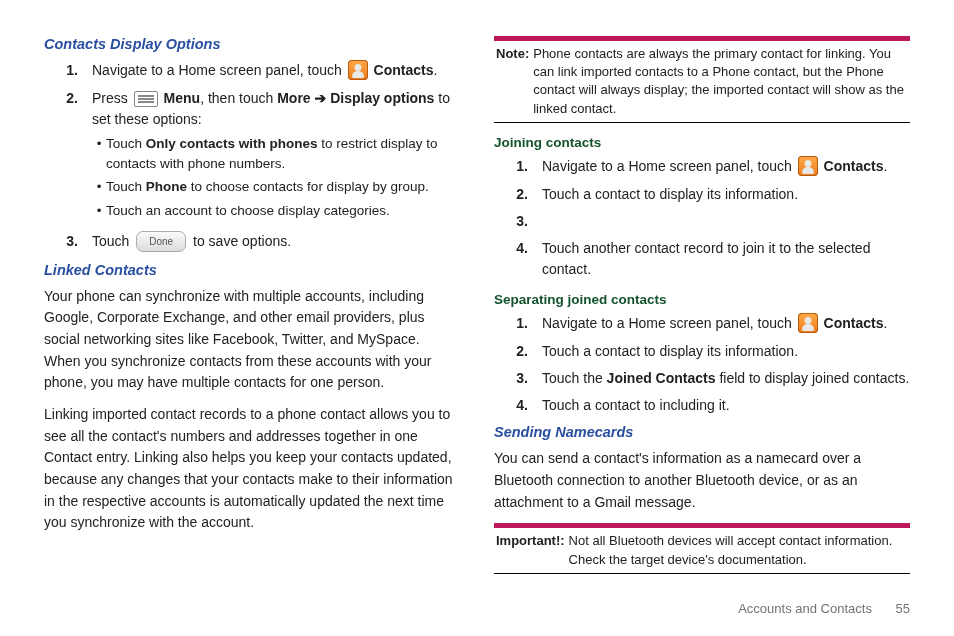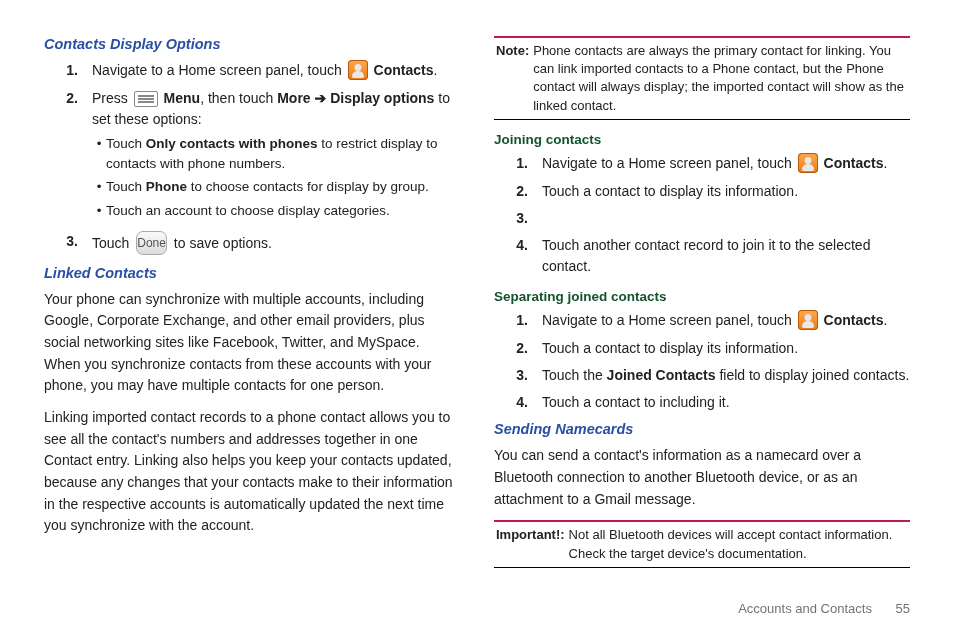--- a/index.html
+++ b/index.html
@@ -81,21 +81,21 @@
     text-align: center;
   }
   .bullet-body { flex: 1; }
   p.para {
     font-size: 14px;
     line-height: 1.55;
     margin: 8px 0 10px 0;
   }
   .bold { font-weight: bold; }
   .note-box {
-    border-top: 2px solid #be185d;
+    border-top: 5px solid #be185d;
     border-bottom: 1px solid #000;
     padding: 4px 2px;
     font-family: "Arial Narrow", Arial, sans-serif;
     font-stretch: condensed;
     font-size: 13px;
     line-height: 1.4;
     margin: 0 0 10px 0;
     display: flex;
   }
   .note-label {
@@ -131,26 +131,26 @@
     position: relative;
   }
   .menu-icon::before {
     content: ""; position: absolute; left: 3px; right: 3px; top: 3px;
     height: 2px; background: #888; box-shadow: 0 3px 0 #888, 0 6px 0 #888;
   }
   .done-btn {
     display: inline-block;
     font-family: "Arial Narrow", Arial, sans-serif;
     font-stretch: condensed;
-    font-size: 12px;
+    font-size: 10px;
     color: #555;
     background: linear-gradient(#fafafa,#dcdcdc);
     border: 1px solid #aaa;
     border-radius: 7px;
-    padding: 2px 0;
+    padding: 2px 12px;
     vertical-align: middle;
     margin: 0 3px 2px 3px;
   }
   .arrow { font-weight: bold; }
   .footer {
     text-align: right;
     font-size: 13px;
     color: #737373;
     padding-top: 12px;
   }

